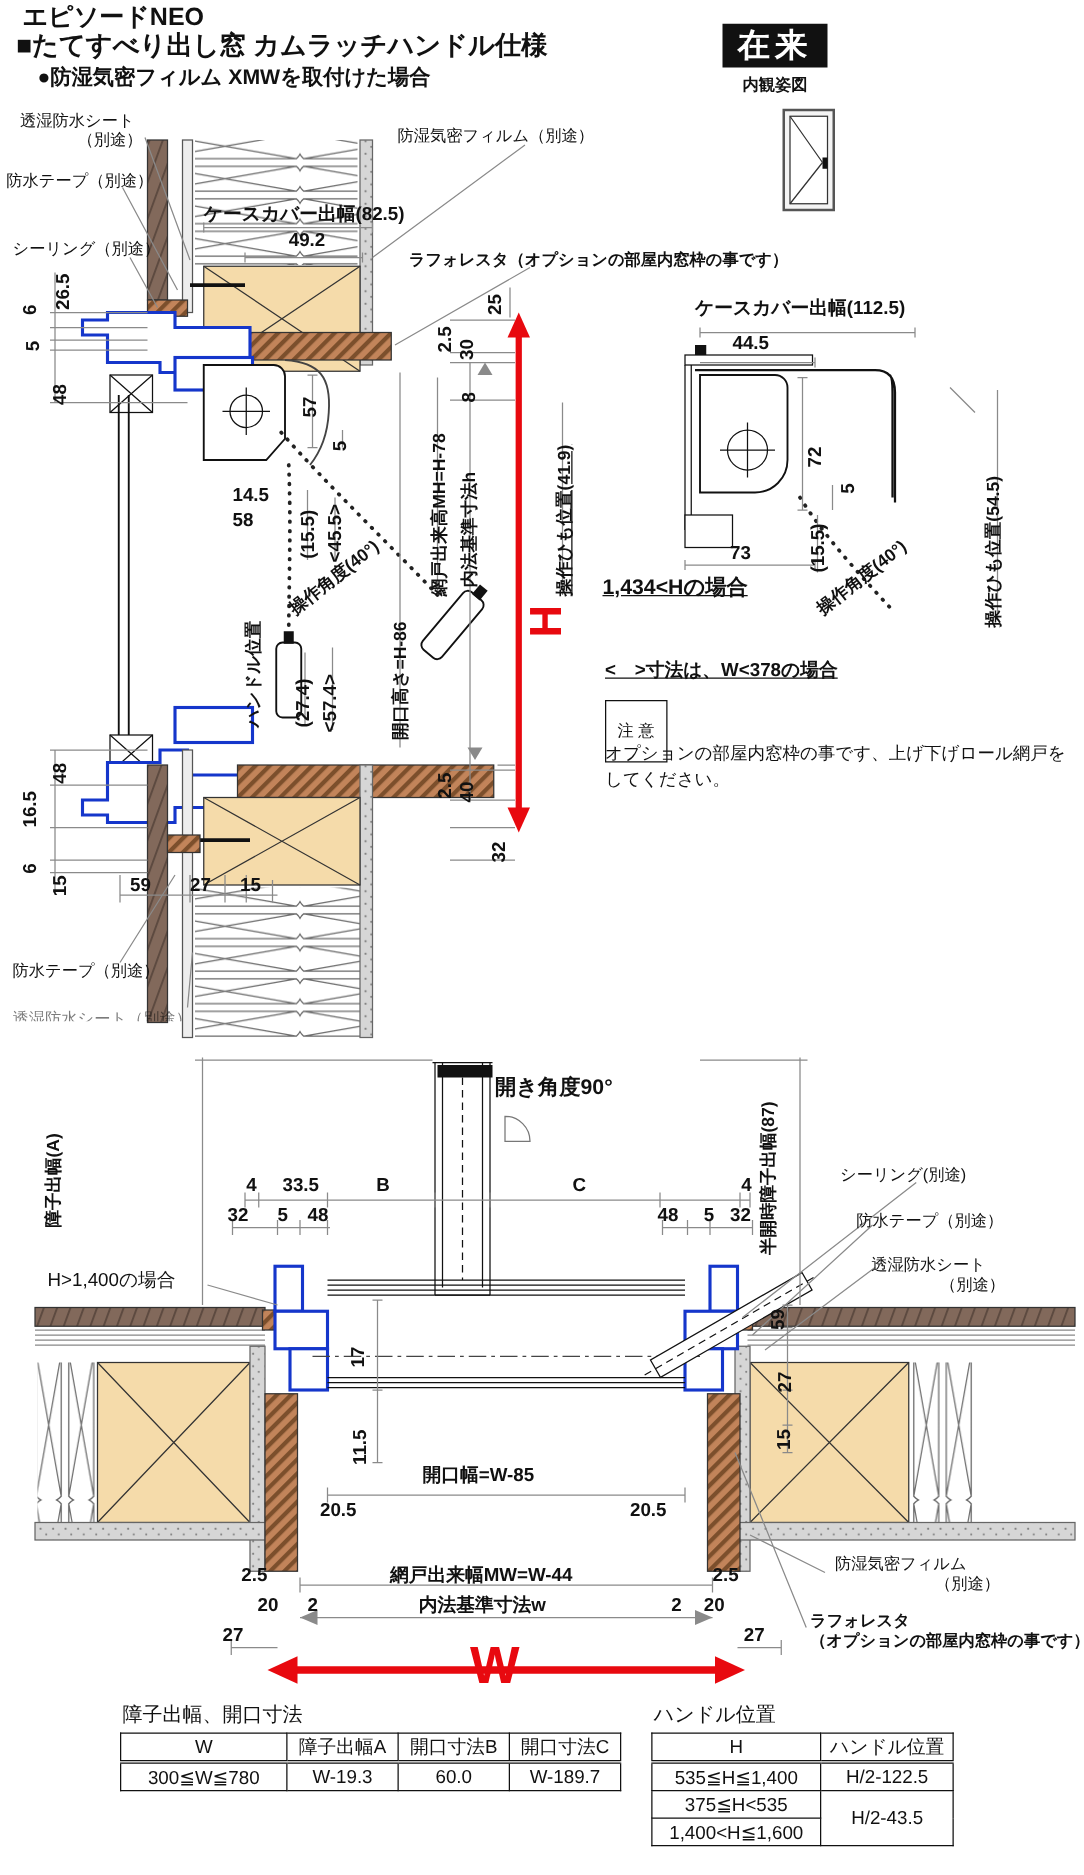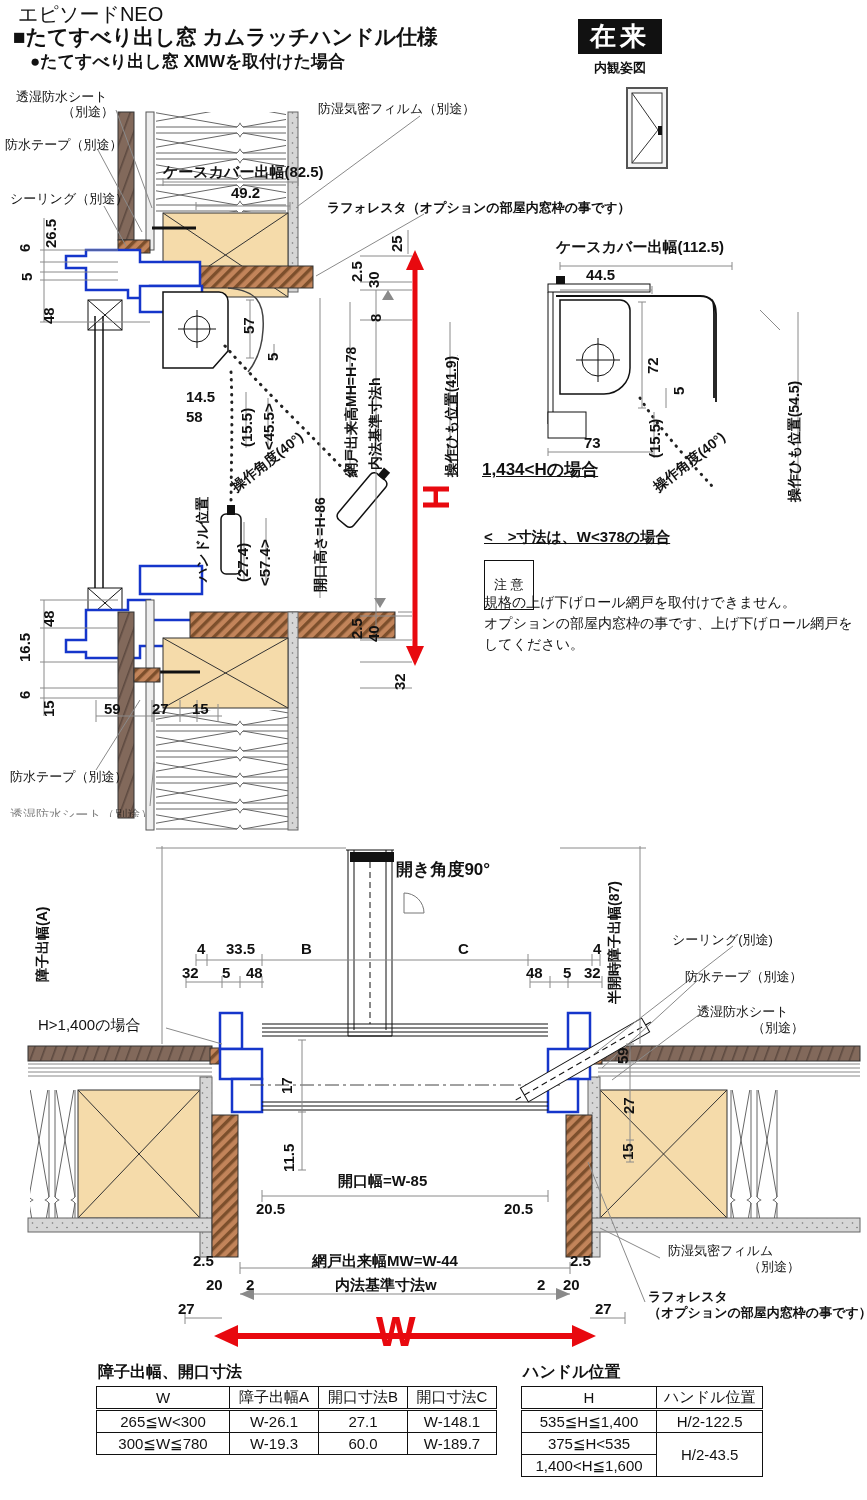--- a/index.html
+++ b/index.html
@@ -9,29 +9,29 @@
   .t{position:absolute;white-space:nowrap;line-height:1.15}
   .v{transform:rotate(-90deg);transform-origin:0 0}
   .r38{transform:rotate(-38deg);transform-origin:0 0}
   .d{font-size:15px;font-weight:bold}
   .ds{font-size:14px;font-weight:bold}
   .lbl{font-size:13px}
   .lblb{font-size:13px;font-weight:bold}
   .big{font-size:17px;font-weight:bold}
   .red{color:#e8090f}
   .u{text-decoration:underline}
-  .h1{font-size:20px;font-weight:normal}
+  .h1{font-size:20px;font-weight:bold}
   .h2{font-size:21px;font-weight:bold}
   .h3{font-size:17px;font-weight:bold}
   .badge{position:absolute;left:578px;top:19px;width:84px;height:35px;background:#111;color:#fff;
          display:flex;align-items:center;justify-content:center;font-size:26px;font-weight:bold;letter-spacing:4px}
   .caution-box{position:absolute;border:1.5px solid #111;padding:15px 9px;font-size:13px}
   .note{position:absolute;font-size:14px;line-height:21px;white-space:nowrap}
   .clip{position:absolute;height:9px;overflow:hidden;opacity:.55}
-  .ttl{font-size:16px;font-weight:bold;margin:0 0 3px 2px}
+  .ttl{font-size:16px;font-weight:normal;margin:0 0 3px 2px}
   table{border-collapse:collapse;background:#fff}
   td,th{border:1.6px solid #111;font-size:15px;font-weight:normal;text-align:center;
         padding:0 7px;height:21px;white-space:nowrap}
   tr.hd th{border-bottom:3px double #111}
   .tw{position:absolute}
 </style>
 </head>
 <body>
 
 <div class="page">
@@ -234,21 +234,21 @@
 <g>
   <rect x="627" y="88" width="40" height="80" fill="#f4f4f4" stroke="#555" stroke-width="2"></rect>
   <rect x="632" y="93" width="30" height="70" fill="#fff" stroke="#333"></rect>
   <path d="M632,93 L658,130 M632,163 L658,130" stroke="#333" fill="none"></path>
   <rect x="658" y="126" width="4" height="9" fill="#111"></rect>
 </g>
 </svg>
 
 <span class="t h1" style="left:18px;top:3px">エピソードNEO</span>
 <span class="t h2" style="left:13px;top:25px">■たてすべり出し窓 カムラッチハンドル仕様</span>
-<span class="t h3" style="left:30px;top:52px">●たてすべり出し窓 XMWを取付けた場合</span>
+<span class="t h3" style="left:30px;top:52px">●防湿気密フィルム XMWを取付けた場合</span>
 
 <div class="badge">在来</div>
 <span class="t lblb" style="left:594px;top:61px">内観姿図</span>
 
 <span class="t lbl" style="left:16px;top:90px">透湿防水シート</span>
 <span class="t lbl" style="left:62px;top:105px">（別途）</span>
 <span class="t lbl" style="left:5px;top:138px">防水テープ（別途）</span>
 <span class="t d" style="left:163px;top:163px">ケースカバー出幅(82.5)</span>
 <span class="t d" style="left:231px;top:184px">49.2</span>
 <span class="t lbl" style="left:10px;top:192px">シーリング（別途）</span>
@@ -299,21 +299,20 @@
 <span class="t d v" style="left:670px;top:395px">5</span>
 <span class="t d" style="left:584px;top:434px">73</span>
 <span class="t d v" style="left:646px;top:458px">(15.5)</span>
 <span class="t ds r38" style="left:650px;top:482px">操作角度(40°)</span>
 <span class="t ds v" style="left:786px;top:502px">操作ひも位置(54.5)</span>
 <span class="t big u" style="left:482px;top:460px">1,434&lt;Hの場合</span>
 
 <span class="t d u" style="left:484px;top:528px">&lt;　&gt;寸法は、W&lt;378の場合</span>
 <div class="caution-box" style="left:484px;top:560px">注 意</div>
 <div class="note" style="left:484px;top:592px">
-  <div>規格の上げ下げロール網戸を取付けできません。</div>
   <div>オプションの部屋内窓枠の事です、上げ下げロール網戸を</div>
   <div>してください。</div>
 </div>
 
 <span class="t ds v" style="left:34px;top:982px">障子出幅(A)</span>
 <span class="t big" style="left:396px;top:860px">開き角度90°</span>
 <span class="t ds v" style="left:606px;top:1004px">半開時障子出幅(87)</span>
 <span class="t lbl" style="left:38px;top:1016px;font-size:15px">H&gt;1,400の場合</span>
 <span class="t lbl" style="left:672px;top:933px">シーリング(別途)</span>
 <span class="t lbl" style="left:685px;top:970px">防水テープ（別途）</span>
@@ -359,26 +358,20 @@
   <div class="ttl">障子出幅、開口寸法</div>
   <table>
     <tbody>
           <tr class="hd">
       <th style="min-width:118px">W</th>
       <th style="min-width:74px">障子出幅A</th>
       <th style="min-width:74px">開口寸法B</th>
       <th style="min-width:74px">開口寸法C</th>
     </tr>
     <tr>
-      <td>265≦W&lt;300</td>
-      <td>W-26.1</td>
-      <td>27.1</td>
-      <td>W-148.1</td>
-    </tr>
-    <tr>
       <td>300≦W≦780</td>
       <td>W-19.3</td>
       <td>60.0</td>
       <td>W-189.7</td>
     </tr>
   </tbody>
       </table>
 </div>
 
 <div class="tw" style="left:521px;top:1362px">

